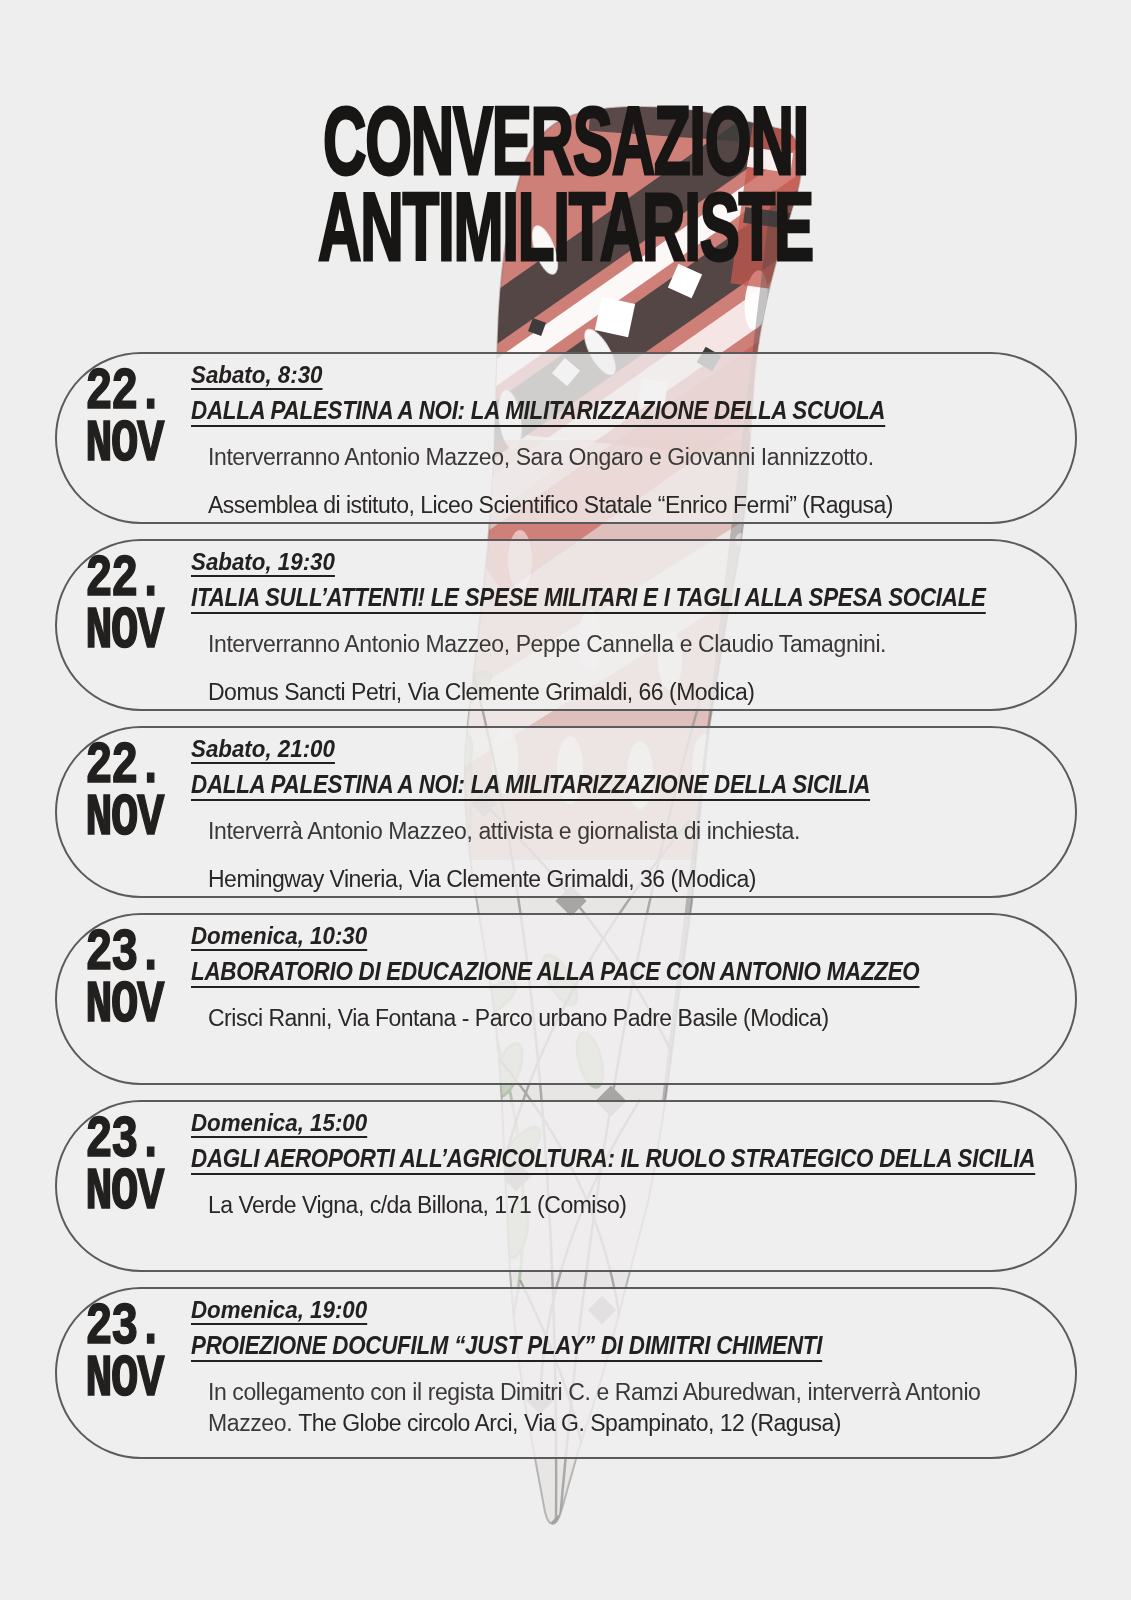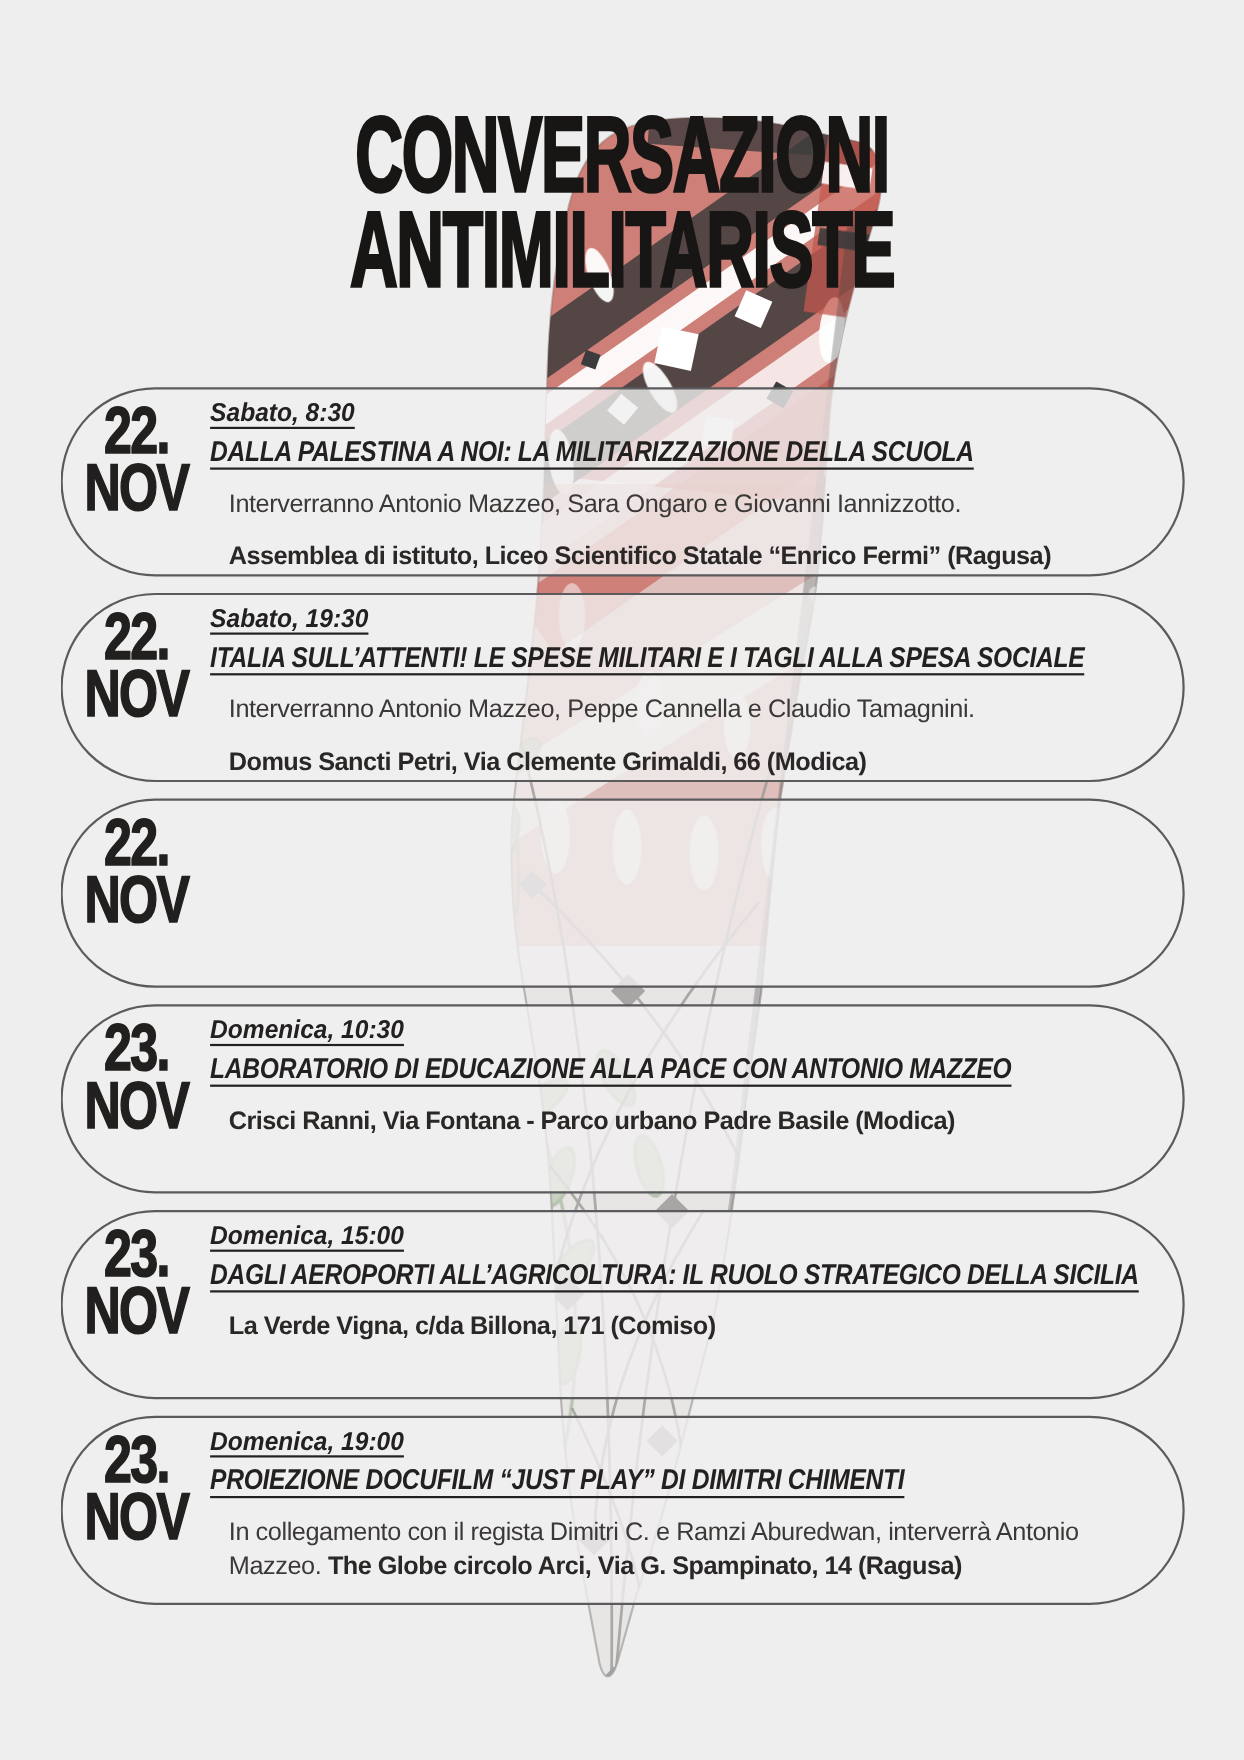--- a/index.html
+++ b/index.html
@@ -47,20 +47,21 @@
     border-radius:90px;
     background:rgba(240,239,239,0.80);
     display:flex;
     overflow:visible;
   }
   .date {
     flex:0 0 134px;
     text-align:center;
     padding-top:12px;
     color:#22201e;
+    font-family:Liberation Mono, monospace;
   }
   .date-day, .date-month {
     font-weight:bold;
     font-size:60px;
     line-height:52px;
     letter-spacing:-2px;
     -webkit-text-stroke:1.5px #22201e;
     transform:scaleX(0.76);
     transform-origin:50% 50%;
     white-space:nowrap;
@@ -99,21 +100,21 @@
     transform-origin:0 50%;
   }
   .body-text {
     font-size:23px;
     line-height:31px;
     letter-spacing:-0.4px;
     color:#3b3937;
     margin:17px;
   }
   .loc-block, .loc-inline {
-    font-weight:bold;
+    font-weight:normal;
     color:#2a2826;
     letter-spacing:-0.5px;
   }
 </style>
 </head>
 <body>
 
 <svg class="bg-art" viewBox="0 0 1131 1600" xmlns="http://www.w3.org/2000/svg" aria-hidden="true">
   <defs>
     <clipPath id="mapclip">
@@ -282,20 +283,29 @@
       </p>
       <p class="body-text loc-block">Domus Sancti Petri, Via Clemente Grimaldi, 66 (Modica)</p>
     </div>
   </div>
 
   <div class="card">
     <div class="date">
       <div class="date-day">22.</div>
       <div class="date-month">NOV</div>
     </div>
+    <div class="content">
+      <div class="when">Sabato, 21:00</div>
+      <div class="etitle">DALLA PALESTINA A NOI: LA MILITARIZZAZIONE DELLA SICILIA</div>
+      <p class="body-text">
+        <span>Interverrà Antonio Mazzeo, attivista e giornalista di inchiesta.</span>
+        
+      </p>
+      <p class="body-text loc-block">Hemingway Vineria, Via Clemente Grimaldi, 36 (Modica)</p>
+    </div>
   </div>
 
   <div class="card">
     <div class="date">
       <div class="date-day">23.</div>
       <div class="date-month">NOV</div>
     </div>
     <div class="content">
       <div class="when">Domenica, 10:30</div>
       <div class="etitle">LABORATORIO DI EDUCAZIONE ALLA PACE CON ANTONIO MAZZEO</div>
@@ -318,18 +328,18 @@
   <div class="card">
     <div class="date">
       <div class="date-day">23.</div>
       <div class="date-month">NOV</div>
     </div>
     <div class="content">
       <div class="when">Domenica, 19:00</div>
       <div class="etitle">PROIEZIONE DOCUFILM “JUST PLAY” DI DIMITRI CHIMENTI</div>
       <p class="body-text">
         <span>In collegamento con il regista Dimitri C. e Ramzi Aburedwan, interverrà Antonio Mazzeo.</span>
-        <span class="loc-inline"> The Globe circolo Arci, Via G. Spampinato, 14 (Ragusa)</span>
+        <span class="loc-inline"> The Globe circolo Arci, Via G. Spampinato, 12 (Ragusa)</span>
       </p>
 
     </div>
   </div>
 </div>
 
 </body></html>

